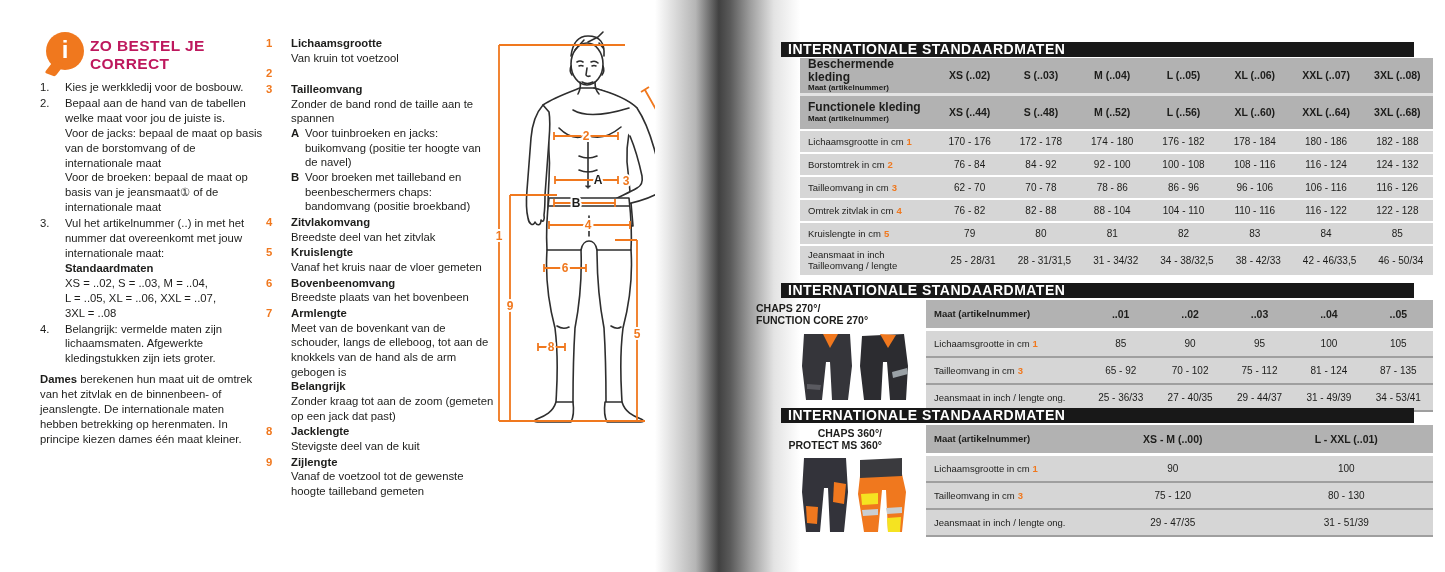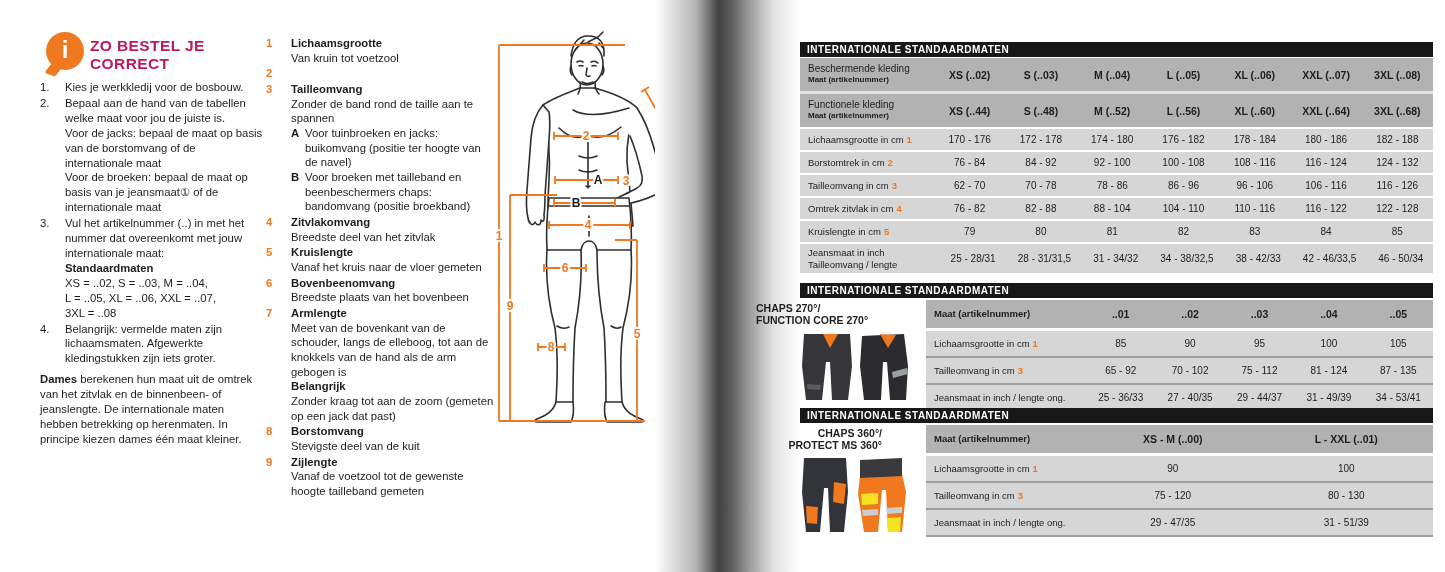--- a/index.html
+++ b/index.html
@@ -26,22 +26,22 @@
   .mbody{flex:1;}
   .mtitle{font-weight:bold;}
   .msub{display:flex;}
   .msubletter{width:14px;flex:none;font-weight:bold;}
   
   #figure{position:absolute;left:487px;top:30px;}
   
   #fold{position:absolute;left:655px;top:0;width:145px;height:572px;
         background:linear-gradient(90deg,#ffffff 0%,#b5b5b5 28%,#414141 44%,#5a5a5a 52%,#9f9f9f 66%,#e3e3e3 82%,#ffffff 100%);}
   
-  .bar{position:absolute;left:800px;width:633px;height:15px;background:#181818;color:#fff;
-       font-weight:bold;font-size:10px;line-height:15px;padding-left:7px;box-sizing:border-box;letter-spacing:.5px;}
+  .bar{position:absolute;left:781px;width:633px;height:15px;background:#181818;color:#fff;
+       font-weight:bold;font-size:14px;line-height:15px;padding-left:7px;box-sizing:border-box;letter-spacing:.5px;}
   .tbl{position:absolute;width:633px;}
   #t1{left:800px;top:58px;}
   #t2{left:926px;top:300px;width:507px;}
   #t3{left:926px;top:425px;width:507px;}
   .trow{display:flex;align-items:center;}
   .t1 .trow{background:#d6d6d6;border-top:2px solid #ffffff;min-height:21px;}
   .t1 .trow:first-child{border-top:none;}
   .t1 .h1row{background:#b2b2b2;min-height:33px;}
   .t1 .h1row + .h1row{border-top:3px solid #e4e4e4;}
   .t1 .trow:last-child{min-height:29px;gap:7px;}
@@ -49,21 +49,21 @@
   .t23 .trow{background:#d6d6d6;min-height:25px;border-top:2px solid #9f9f9f;}
   .t23 .trow:first-child{border-top:none;}
   .t23 .hrow{background:#b2b2b2;min-height:28px;border-bottom:3px solid #ffffff;}
   .t23 .hrow + .trow{border-top:none;}
   .t23{border-bottom:2px solid #9f9f9f;}
   .t23 .tlabel{width:160px;flex:none;}
   .tlabel{box-sizing:border-box;padding-left:8px;font-size:9.5px;line-height:1.2;}
   .tcell{flex:1;text-align:center;font-size:10px;}
   .hrow .tlabel{font-weight:bold;}
   .hrow .tcell,.h1row .tcell{font-weight:bold;font-size:10.5px;}
-  .biglab{font-weight:normal;font-size:10px;line-height:1.05;}
+  .biglab{font-weight:bold;font-size:12px;line-height:1.05;}
   .sublab{font-weight:bold;font-size:8px;}
   .ref{color:#F0781E;font-weight:bold;margin-left:3px;}
   .prodlabel{position:absolute;left:756px;width:126px;font-weight:bold;font-size:10.5px;line-height:1.15;white-space:pre-line;}
   #prod2label{top:302px;}
   #prod3label{top:427px;text-align:right;}
   .prodimg{position:absolute;left:798px;}
   #prod2img{top:328px;}
   #prod3img{top:452px;}
 </style>
 </head>
@@ -160,21 +160,21 @@
       <div class="mbody">
           <div class="mtitle">Armlengte</div>
         <div>Meet van de bovenkant van de schouder, langs de elleboog, tot aan de knokkels van de hand als de arm gebogen is</div>
         <div class="mtitle">Belangrijk</div>
         <div>Zonder kraag tot aan de zoom (gemeten op een jack dat past)</div>
       </div>
     </div>
     <div class="mitem">
       <span class="mnum">8</span>
       <div class="mbody">
-          <div class="mtitle">Borstomvang</div>
+          <div class="mtitle">Jacklengte</div>
       <div>Stevigste deel van de kuit</div>
         </div>
     </div>
     <div class="mitem">
       <span class="mnum">9</span>
       <div class="mbody">
           <div class="mtitle">Zijlengte</div>
       <div>Vanaf de voetzool tot de gewenste hoogte tailleband gemeten</div>
         </div>
     </div>

